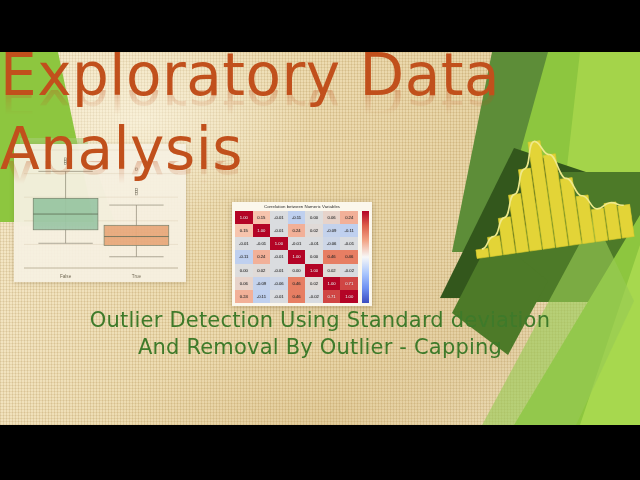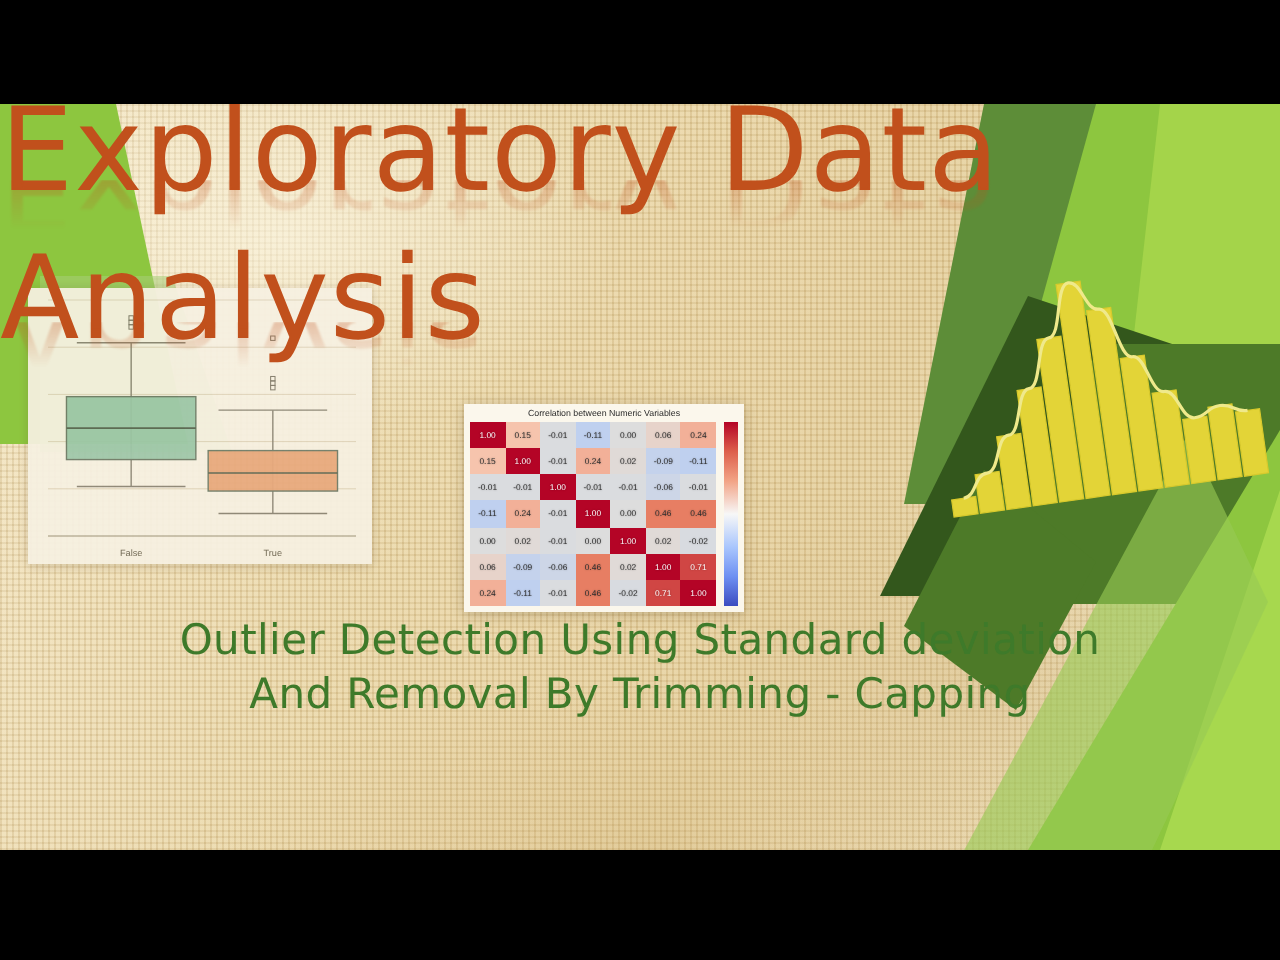--- a/index.html
+++ b/index.html
@@ -250,21 +250,21 @@
           <rect x="93.93333333333334" y="51.040000000000006" width="12.133333333333335" height="66.96" fill="#e3d437" stroke="#d8c92c" stroke-width="0.6"></rect>
           <rect x="107.26666666666667" y="70.47999999999999" width="12.133333333333335" height="47.52" fill="#e3d437" stroke="#d8c92c" stroke-width="0.6"></rect>
           <rect x="120.6" y="85.6" width="12.133333333333335" height="32.4" fill="#e3d437" stroke="#d8c92c" stroke-width="0.6"></rect>
           <rect x="133.93333333333334" y="81.28" width="12.133333333333335" height="36.720000000000006" fill="#e3d437" stroke="#d8c92c" stroke-width="0.6"></rect>
           <rect x="147.26666666666668" y="85.6" width="12.133333333333335" height="32.4" fill="#e3d437" stroke="#d8c92c" stroke-width="0.6"></rect>
           <path d="M 6.666666666666667 109.36 C 13.333333333333334 109.36, 13.333333333333334 98.56, 20 98.56 C 26.666666666666668 98.56, 26.666666666666668 81.28, 33.333333333333336 81.28 C 40 81.28, 40 59.67999999999999, 46.666666666666664 59.67999999999999 C 53.33333333333333 59.67999999999999, 53.33333333333333 35.92, 60 35.92 C 66.66666666666667 35.92, 66.66666666666667 10, 73.33333333333334 10 C 80 10, 80 25.120000000000005, 86.66666666666667 25.120000000000005 C 93.33333333333334 25.120000000000005, 93.33333333333334 51.040000000000006, 100.00000000000001 51.040000000000006 C 106.66666666666669 51.040000000000006, 106.66666666666669 70.47999999999999, 113.33333333333334 70.47999999999999 C 120 70.47999999999999, 120 85.6, 126.66666666666667 85.6 C 133.33333333333334 85.6, 133.33333333333334 81.28, 140 81.28 C 146.66666666666669 81.28, 146.66666666666669 85.6, 153.33333333333334 85.6" fill="none" stroke="#efe98b" stroke-width="1.6"></path>
         </svg></div>
 
     <div id="subtitle" class="nosel">
       <div class="sub-line">Outlier Detection Using Standard deviation</div>
-      <div class="sub-line">And Removal By Trimming - Capping</div>
+      <div class="sub-line">And Removal By Outlier - Capping</div>
     </div>
 
   </div>
 
   <div class="letterbox" id="lb-top"></div>
   <div class="letterbox" id="lb-bottom"></div>
 
 </div>
 
 </body></html>

